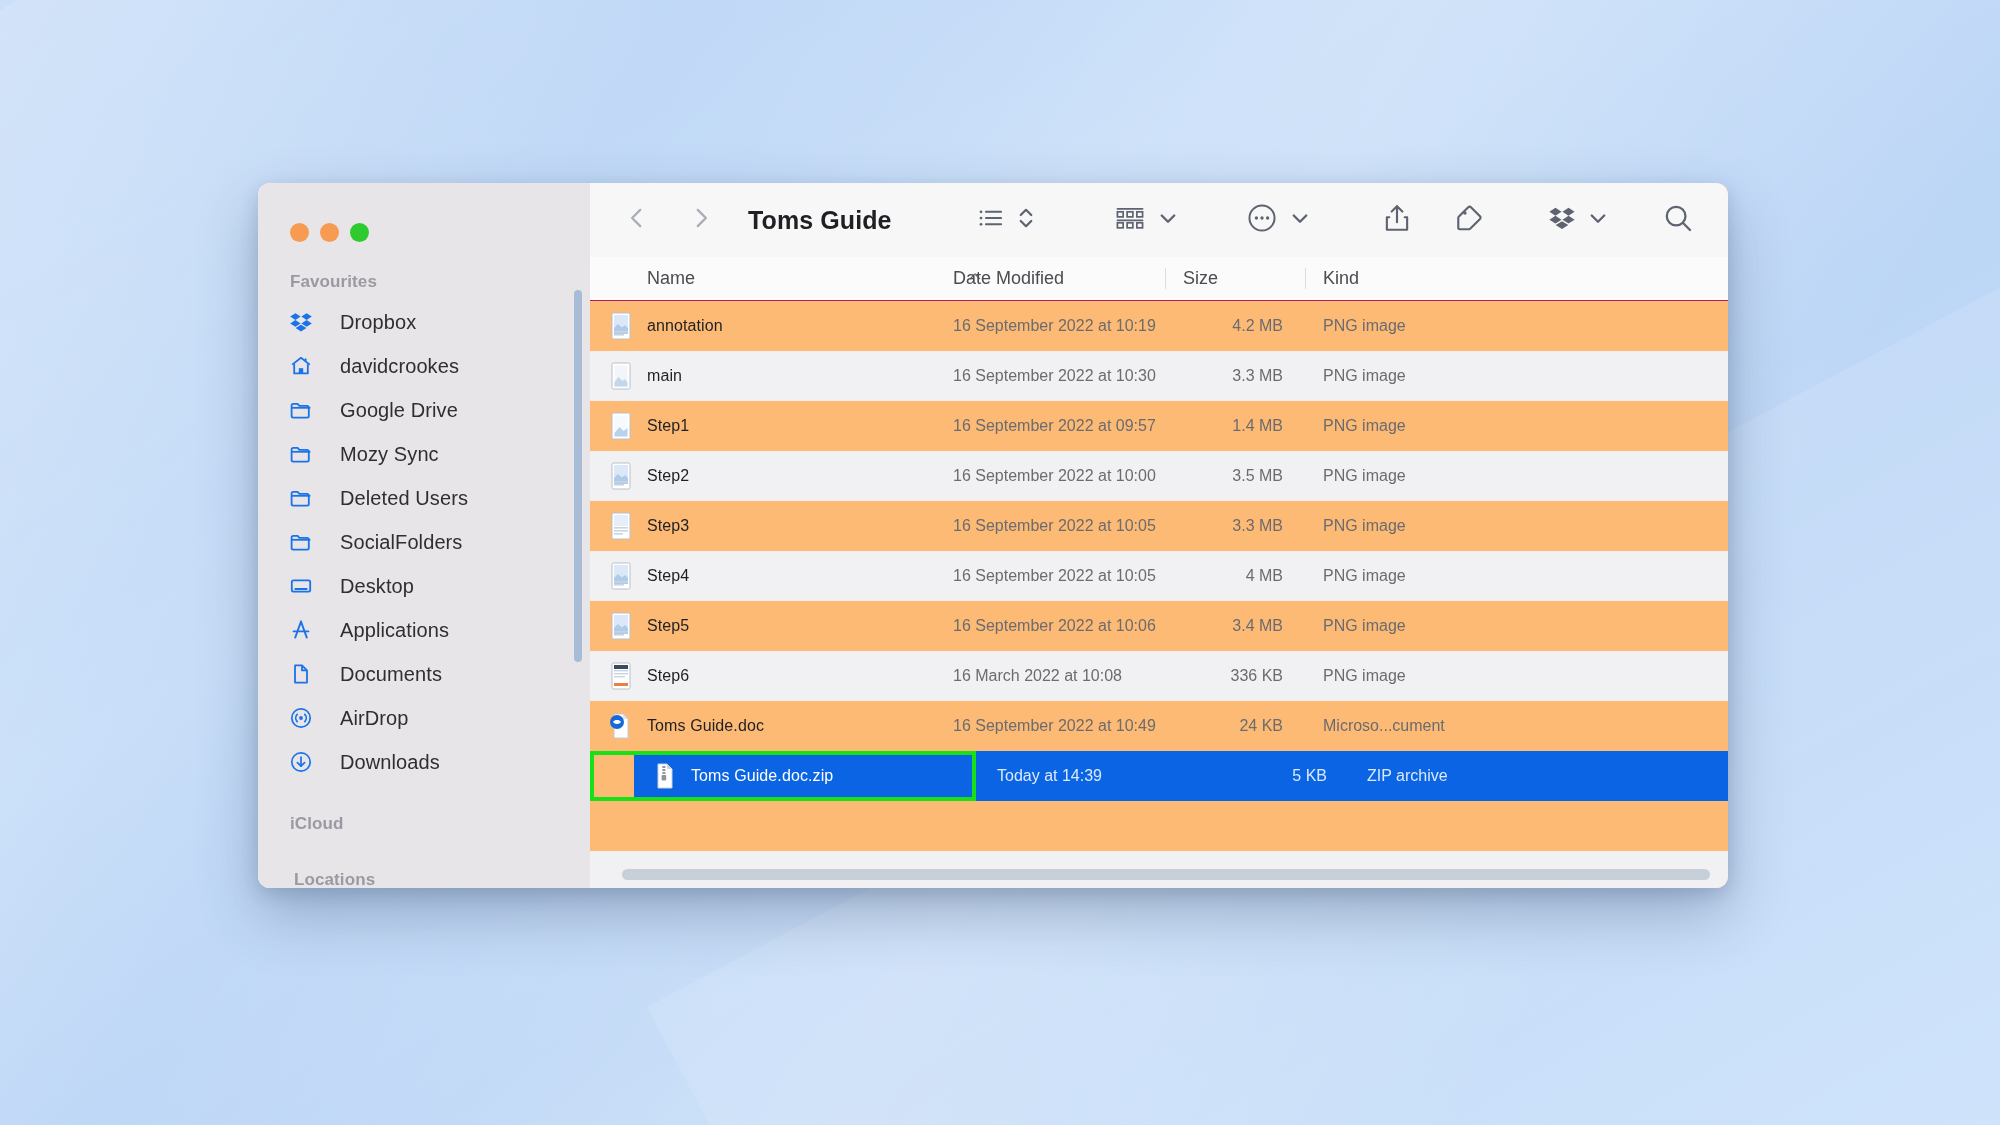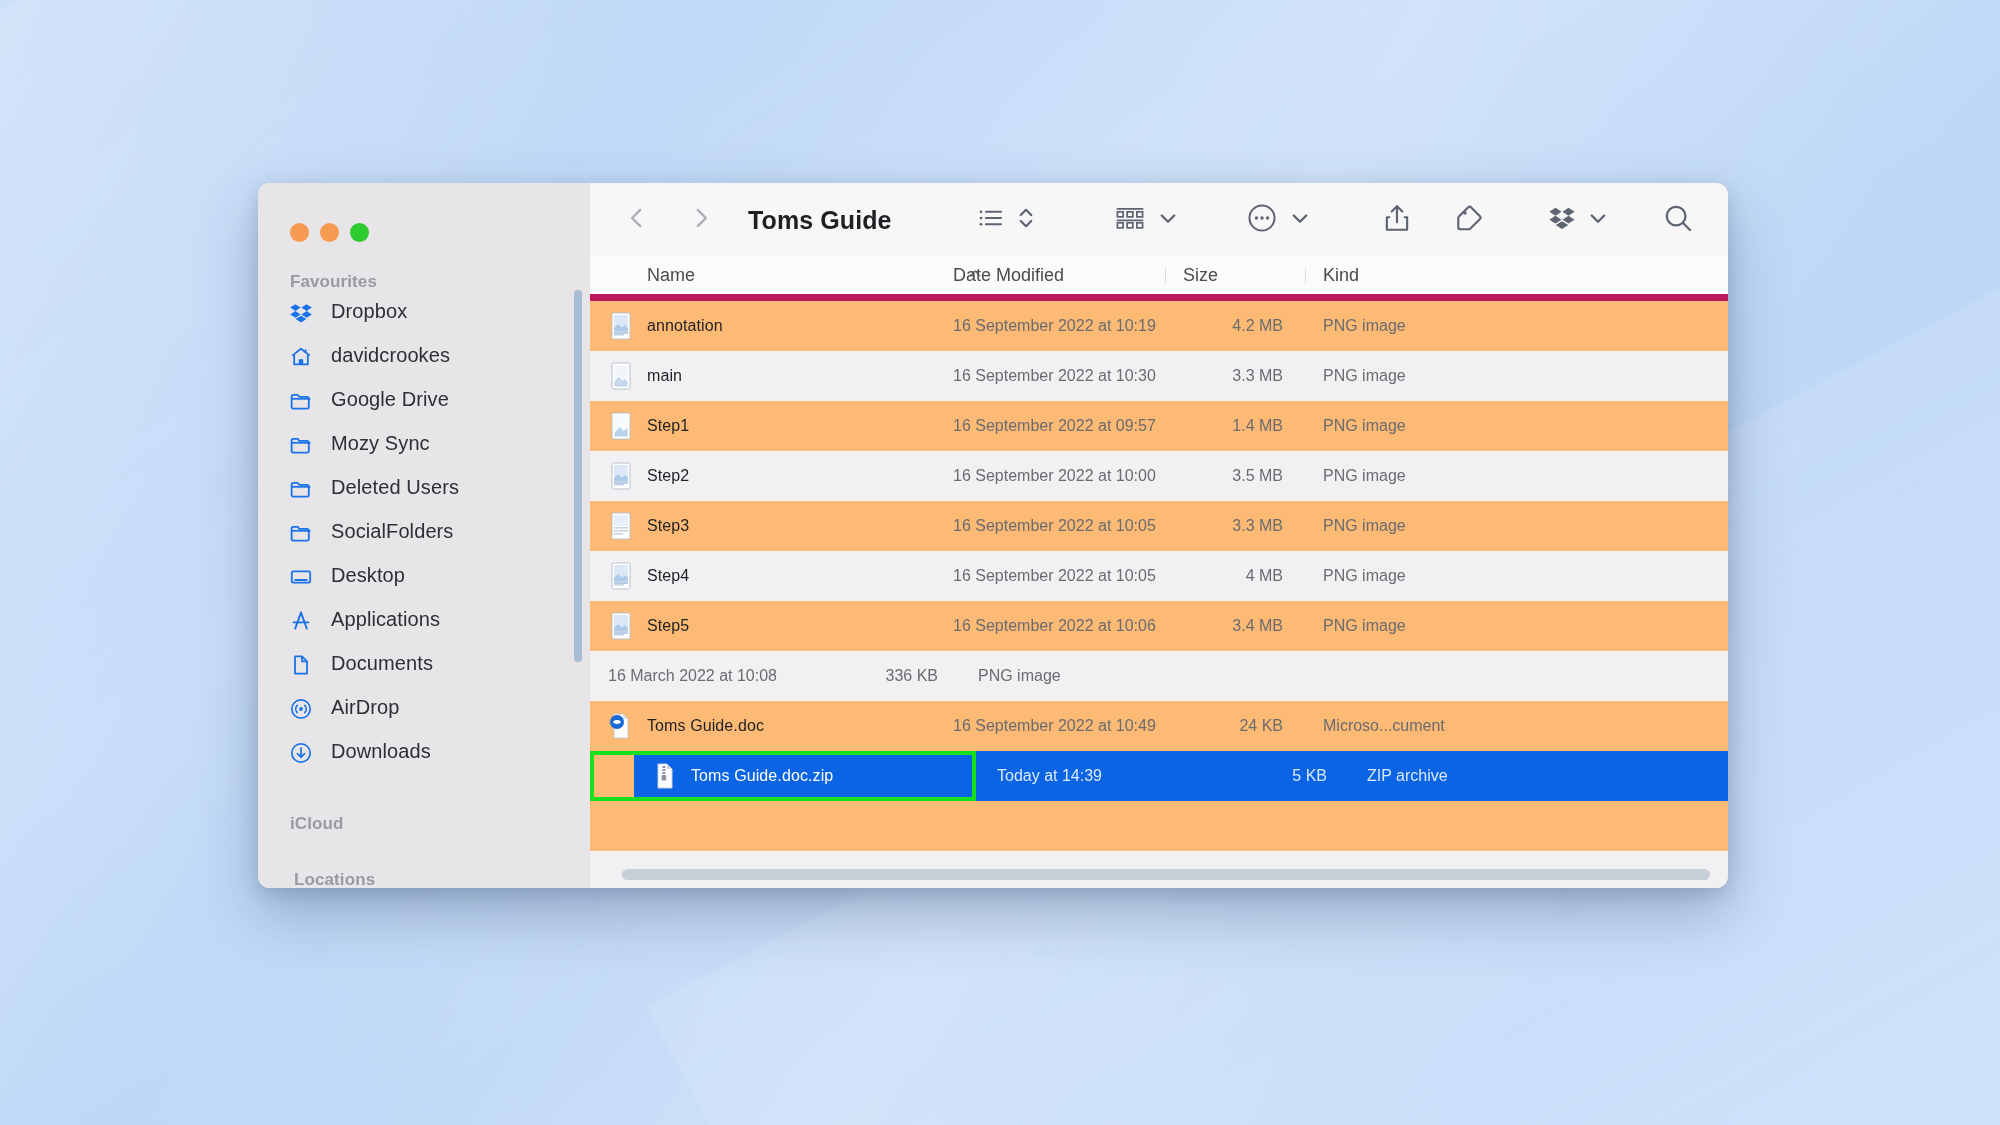--- a/index.html
+++ b/index.html
@@ -38,21 +38,21 @@
   .tl.close    { background:#f79b53; }
   .tl.minimize { background:#f79b53; }
   .tl.zoom     { background:#2ecb2e; }
 
   .sb-section {
     font-size:17px; font-weight:bold; color:#9b99a1;
     padding:0 0 0 32px; margin-top:30px; letter-spacing:.1px;
   }
   .sb-list { margin-top:8px; }
   .sb-item {
-    display:flex; gap:17px;
+    display:flex; align-items:center; gap:26px;
     height:44px; padding:0 0 0 30px; cursor:default;
   }
   .sb-icon { width:26px; height:26px; flex:0 0 26px; display:flex; align-items:center; justify-content:center; }
   .sb-icon svg { display:block; }
   .sb-label {
     font-size:20px; color:#2e2e33; white-space:nowrap; letter-spacing:.1px;
   }
   #sidebar-scrollbar {
     position:absolute; right:8px; top:107px; width:8px; height:372px;
     border-radius:4px; background:#a8bcd6;
@@ -72,21 +72,21 @@
   #folder-title {
     font-size:25px; font-weight:bold; color:#1f2024; margin-left:24px; letter-spacing:.1px;
   }
   .tb-group { display:flex; align-items:center; }
   .tb-btn { display:flex; align-items:center; justify-content:center; height:46px; }
   .spacer { flex:1; }
 
   
   #col-header {
     height:44px; flex:0 0 44px; background:#fbfbfb;
-    border-bottom:7px solid #be185d; display:flex; align-items:center;
+    border-bottom:1px solid #be185d; display:flex; align-items:center;
     font-size:18px; color:#4b4b50; position:relative;
   }
   .col { position:relative; height:100%; display:flex; align-items:center; }
   .col + .col::before {
     content:""; position:absolute; left:0; top:11px; bottom:11px; width:1px; background:#dddde0;
   }
   .col-name { width:345px; padding-left:57px; }
   .col-date { width:230px; padding-left:18px; }
   .col-size { width:140px; padding-left:18px; }
   .col-kind { flex:1; padding-left:18px; }
@@ -558,20 +558,33 @@
               </svg>
           </span>
           <span class="file-name">Step5</span>
         </div>
         <div class="cell c-date cell-dim">16 September 2022 at 10:06</div>
         <div class="cell c-size cell-dim">3.4 MB</div>
         <div class="cell c-kind cell-dim">PNG image</div>
       </div>
 
       <div class="row alt">
+        <div class="cell c-name">
+          <span class="file-icon">
+            <svg width="22" height="28" viewBox="0 0 22 28">
+                <rect x="2" y="1" width="18" height="26" rx="1.5" fill="#ffffff" stroke="#b9bfc9" stroke-width="1"></rect>
+                <rect x="4" y="3" width="14" height="4" fill="#3b4a5e"></rect>
+                <rect x="4" y="8" width="14" height="1.4" fill="#c9d4e2"></rect>
+                <rect x="4" y="11" width="14" height="1.4" fill="#c9d4e2"></rect>
+                <rect x="4" y="14" width="11" height="1.4" fill="#c9d4e2"></rect>
+                <rect x="4" y="21" width="14" height="3" fill="#e8804a"></rect>
+              </svg>
+          </span>
+          <span class="file-name">Step6</span>
+        </div>
         <div class="cell c-date cell-dim">16 March 2022 at 10:08</div>
         <div class="cell c-size cell-dim">336 KB</div>
         <div class="cell c-kind cell-dim">PNG image</div>
       </div>
 
       <div class="row">
         <div class="cell c-name">
           <span class="file-icon">
             <svg width="24" height="28" viewBox="0 0 24 28">
               <path d="M5 2h9l5 5v19H5z" fill="#ffffff" stroke="#c2c8d2" stroke-width="1"></path>

